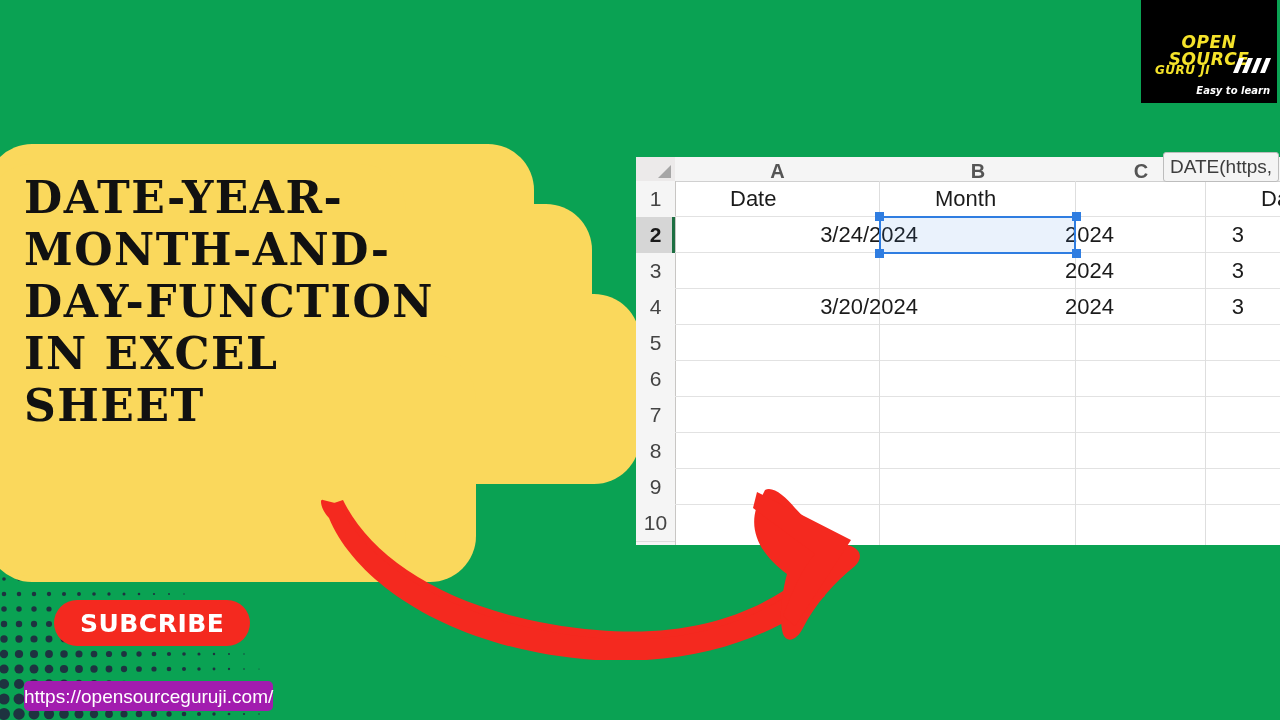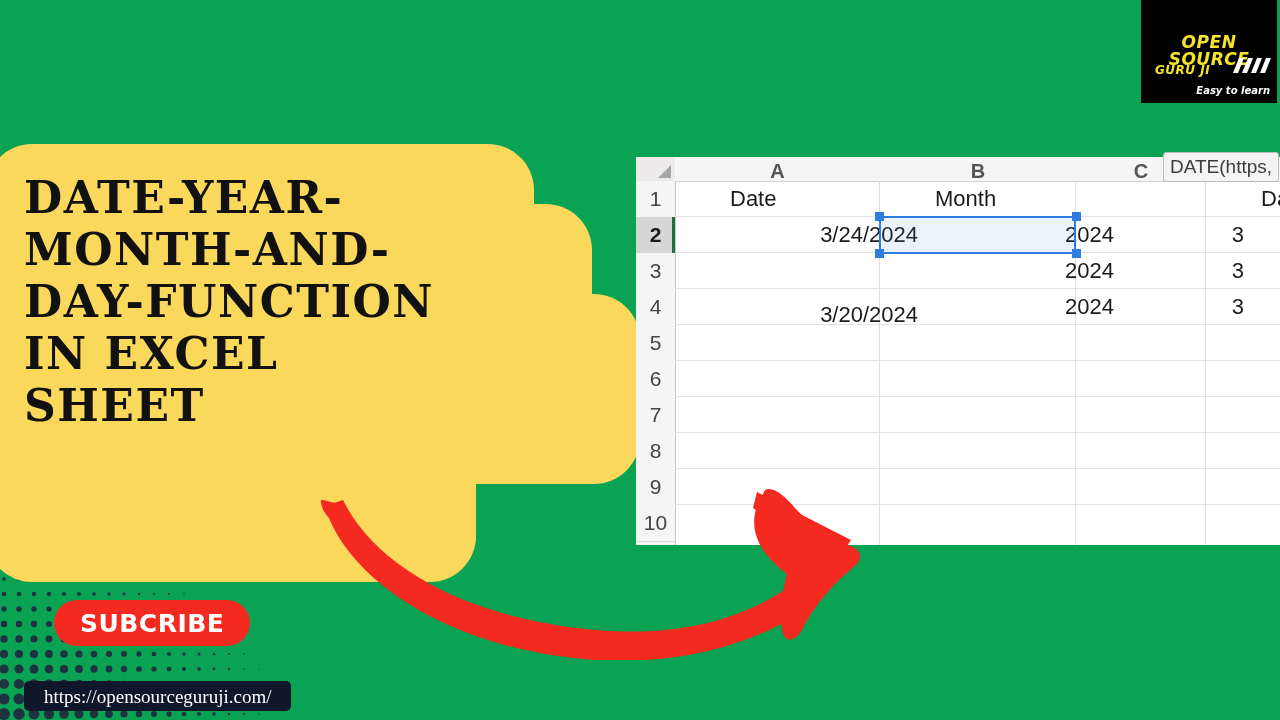--- a/index.html
+++ b/index.html
@@ -72,24 +72,24 @@
   .subscribe{
     position:absolute;left:54px;top:600px;height:46px;
     padding:0 26px;border-radius:23px;background:#f4291f;
     display:flex;align-items:center;justify-content:center;
     color:#fff;font-size:25px;font-weight:bold;letter-spacing:.5px;
     font-family:"DejaVu Sans",sans-serif;line-height:1;
   }
   
   .urlbar{
     position:absolute;left:24px;top:681px;height:30px;
-    padding:0 20px;border-radius:5px;background:#0f172a;
+    padding:0 0;border-radius:5px;background:#a21caf;
     display:flex;align-items:center;
     color:#ffffff;font-size:19px;line-height:1;
-    font-family:Liberation Serif, serif;white-space:nowrap;
+    font-family:Liberation Sans, sans-serif;white-space:nowrap;
   }
 
   
   .sheet{
     position:absolute;left:636px;top:157px;width:644px;height:388px;
     background:#ffffff;overflow:hidden;
     font-family:"Liberation Sans",sans-serif;
   }
   .colhdr-strip{
     position:absolute;left:0;top:0;width:644px;height:24px;
@@ -412,21 +412,21 @@
 
       <div class="cell num" style="left:0px;top:36px;width:204px;">3/24/2024</div>
       <div class="cell num" style="left:205px;top:36px;width:195px;">2024</div>
       <div class="cell num" style="left:401px;top:36px;width:129px;">3</div>
       <div class="cell num" style="left:531px;top:36px;width:74px;"></div>
 
       <div class="cell num" style="left:205px;top:72px;width:195px;">2024</div>
       <div class="cell num" style="left:401px;top:72px;width:129px;">3</div>
       <div class="cell num" style="left:531px;top:72px;width:74px;"></div>
 
-      <div class="cell num" style="left:0px;top:116px;width:204px;">3/20/2024</div>
+      <div class="cell num" style="left:0px;top:108px;width:204px;">3/20/2024</div>
       <div class="cell num" style="left:205px;top:108px;width:195px;">2024</div>
       <div class="cell num" style="left:401px;top:108px;width:129px;">3</div>
       <div class="cell num" style="left:531px;top:108px;width:74px;"></div>
 
       <div class="sel-cell" style="left:204px;top:35px;width:197px;height:38px;"></div>
       <div class="sel-h" style="left:200px;top:31px;"></div>
       <div class="sel-h" style="left:397px;top:31px;"></div>
       <div class="sel-h" style="left:200px;top:68px;"></div>
       <div class="sel-h" style="left:397px;top:68px;"></div>
     </div>

